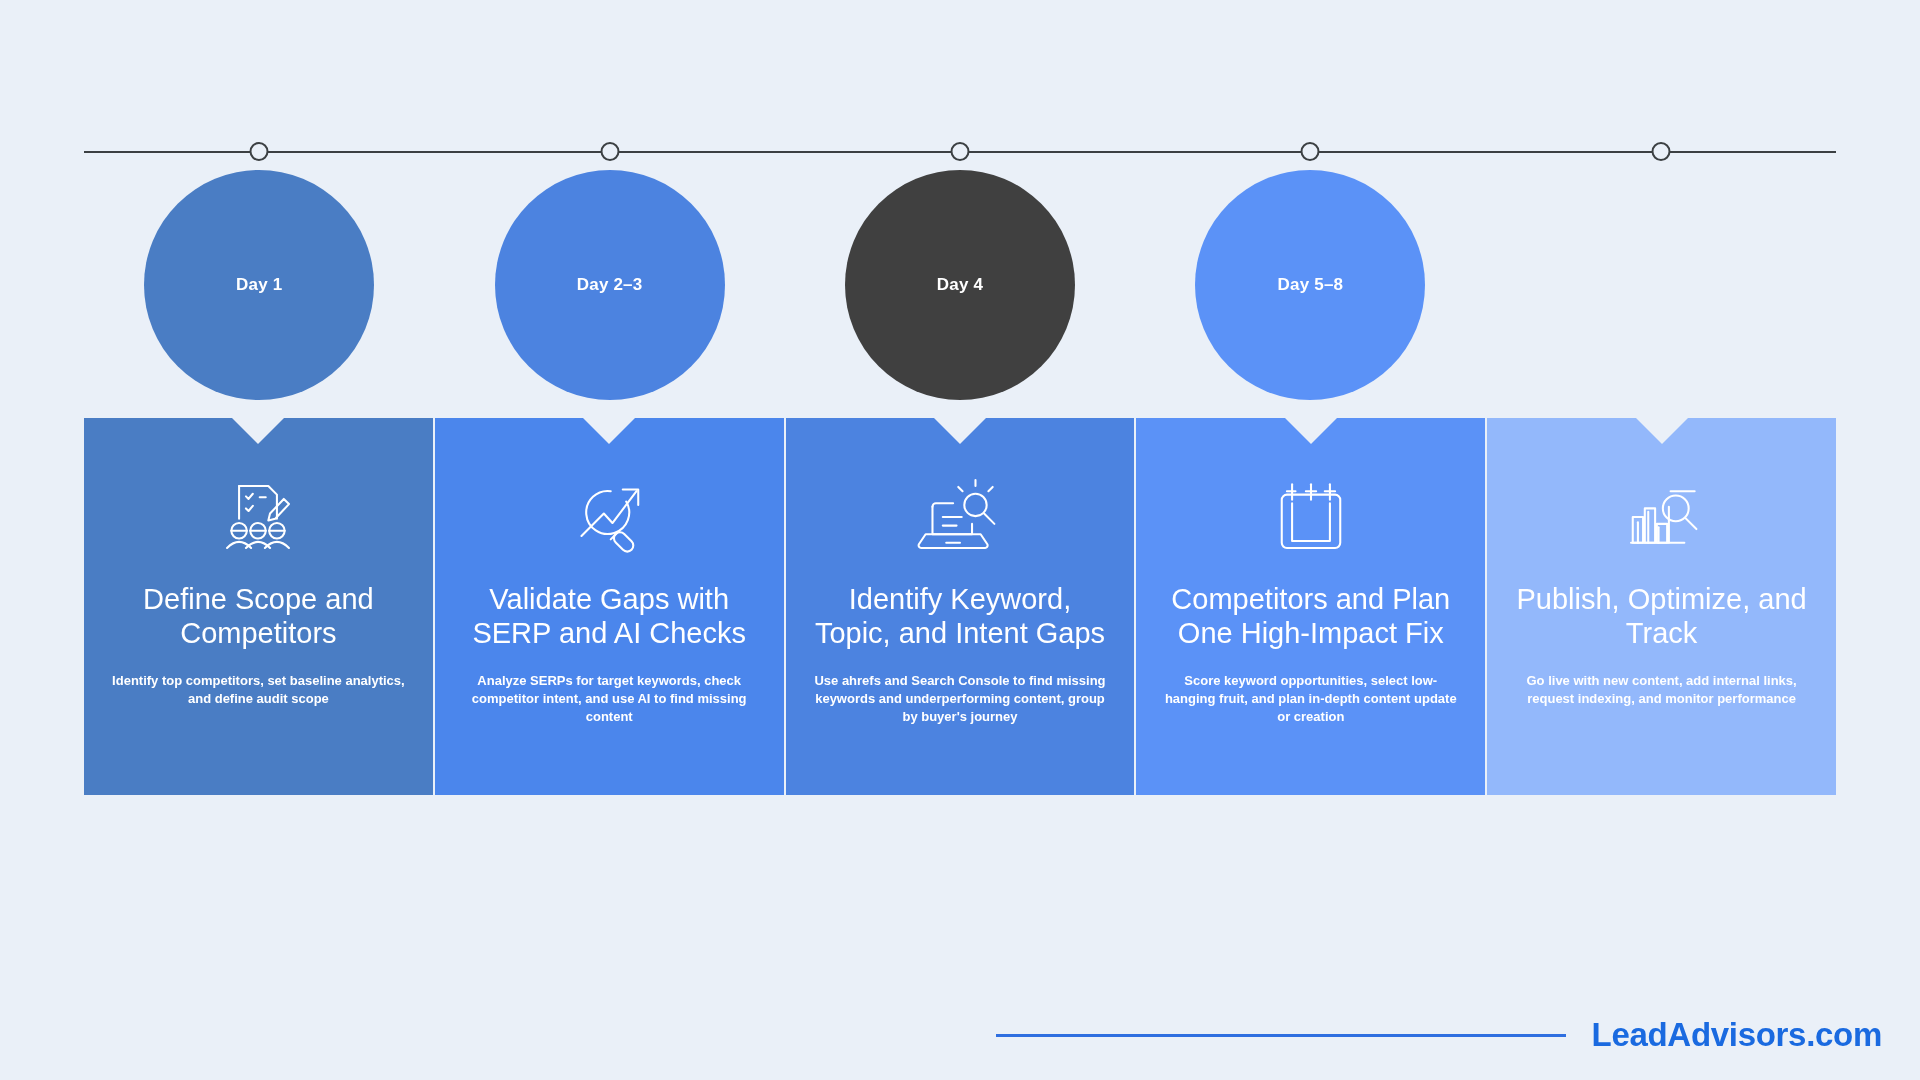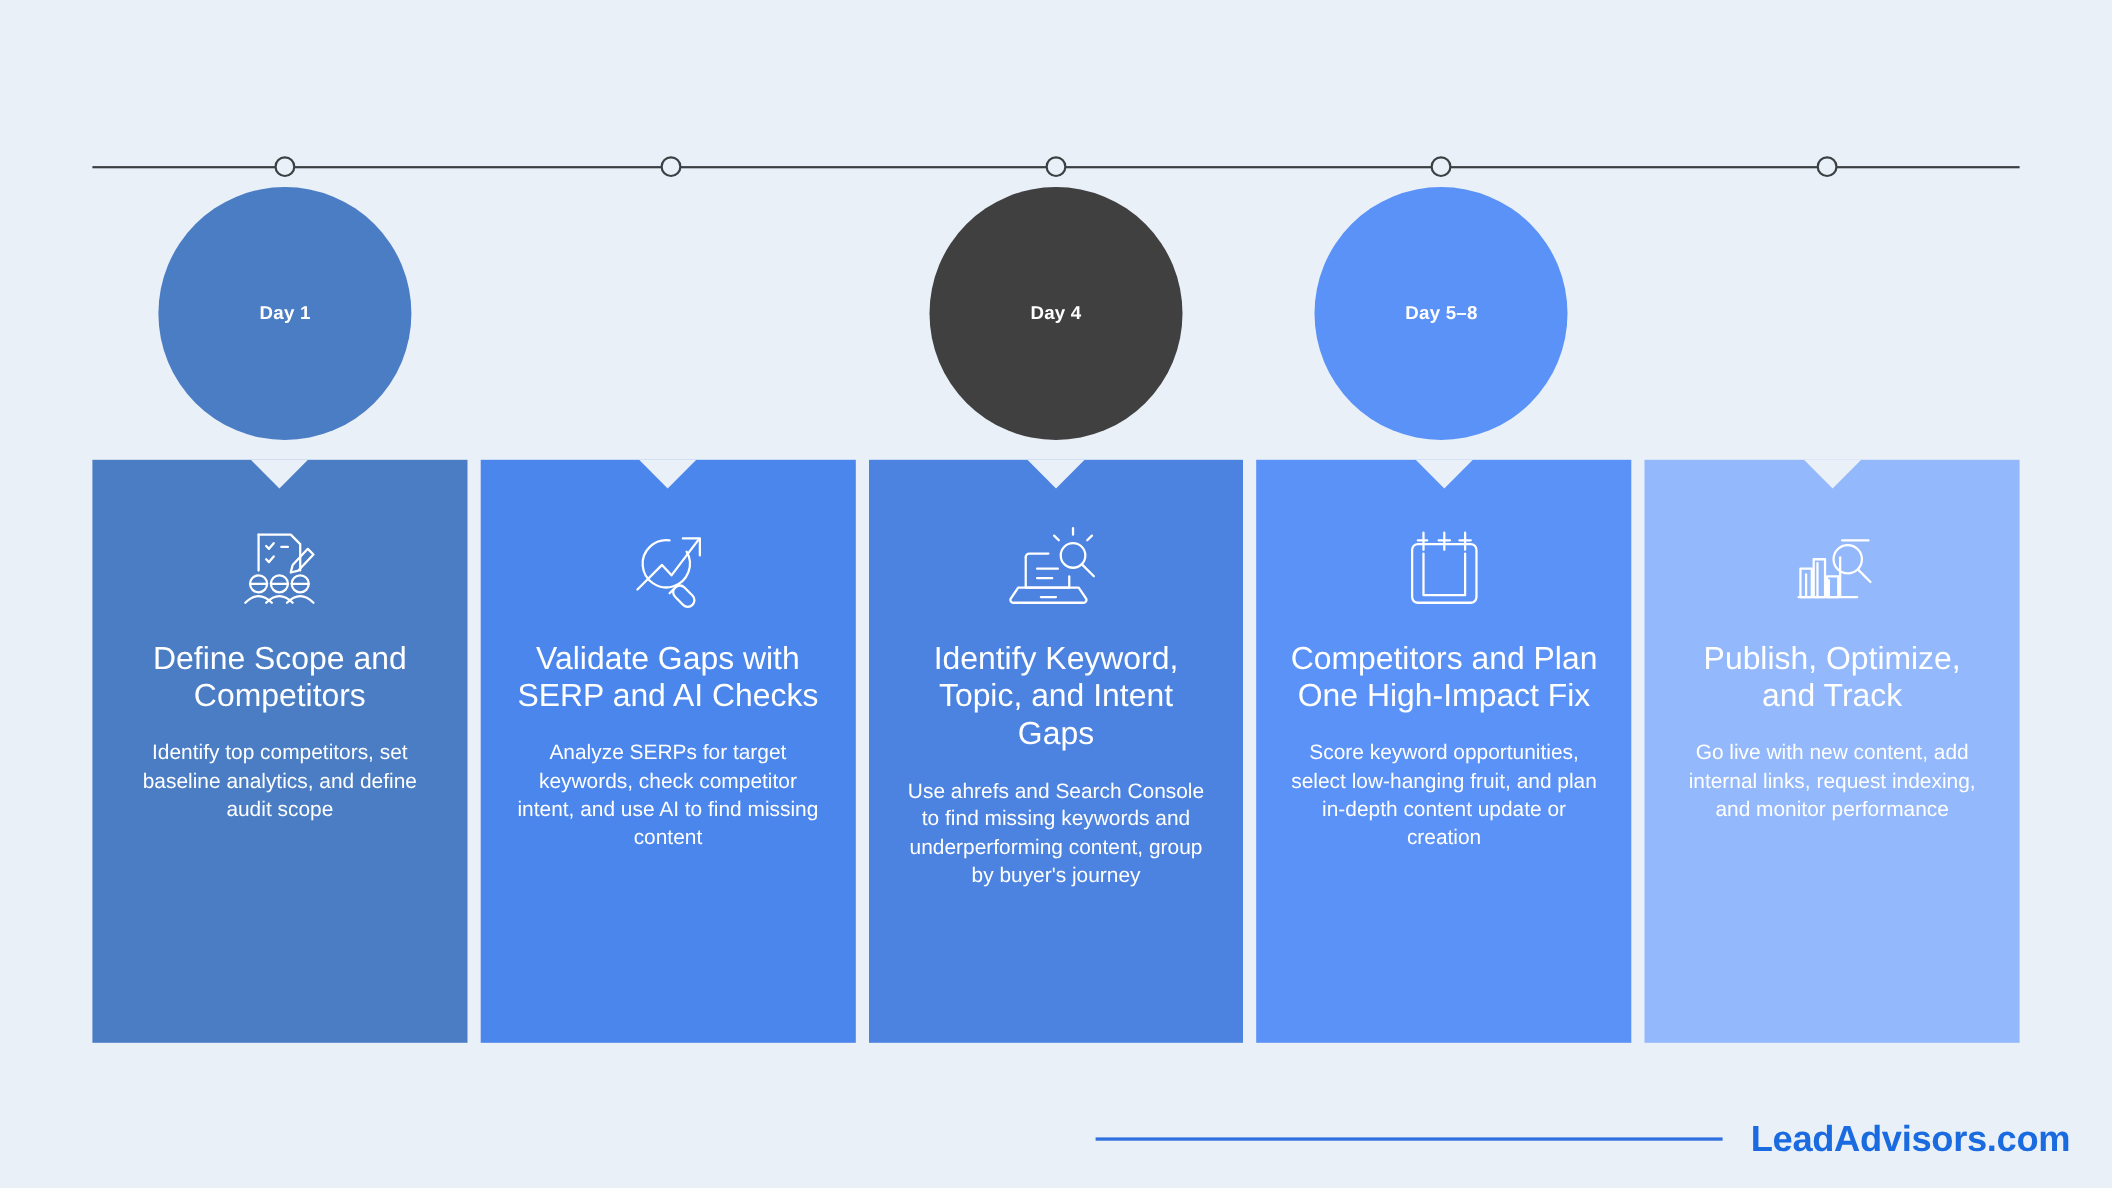--- a/index.html
+++ b/index.html
@@ -46,23 +46,23 @@
     color: #ffffff;
     font-size: 17px;
     font-weight: bold;
     letter-spacing: 0.2px;
   }
 
   
   .cards {
     position: absolute;
     left: 84px; top: 418px;
-    width: 1752px; height: 530px;
+    width: 1752px; height: 377px;
     display: flex;
-    gap: 12px;
+    gap: 2px;
   }
   .card {
     flex: 1 1 0;
     position: relative;
     padding: 56px 26px 20px;
     display: flex;
     flex-direction: column;
     align-items: center;
   }
   .notch {
@@ -83,24 +83,24 @@
   .card-title {
     color: #ffffff;
     font-size: 29px;
     line-height: 1.18;
     text-align: center;
     font-weight: normal;
     margin-bottom: 22px;
   }
   .card-body {
     color: #ffffff;
-    font-size: 19px;
+    font-size: 13px;
     line-height: 1.35;
     text-align: center;
-    font-weight: normal;
+    font-weight: bold;
   }
 
   
   .footer {
     position: absolute;
     left: 0; bottom: 26px;
     width: 1920px;
     display: flex;
     align-items: center;
     justify-content: flex-end;
@@ -127,20 +127,23 @@
     <div class="rail-node" style="left:10%"></div>
     <div class="rail-node" style="left:30%"></div>
     <div class="rail-node" style="left:50%"></div>
     <div class="rail-node" style="left:70%"></div>
     <div class="rail-node" style="left:90%"></div>
   </div>
 
   <div class="circles">
     <div class="circle" style="left:10%;background:#4a7dc4">
       <span class="circle-label">Day 1</span>
+    </div>
+    <div class="circle" style="left:30%;background:#4c83e0">
+      <span class="circle-label">Day 2–3</span>
     </div>
     <div class="circle" style="left:50%;background:#404040">
       <span class="circle-label">Day 4</span>
     </div>
     <div class="circle" style="left:70%;background:#5b92f7">
       <span class="circle-label">Day 5–8</span>
     </div>
   </div>
 
   <div class="cards">

